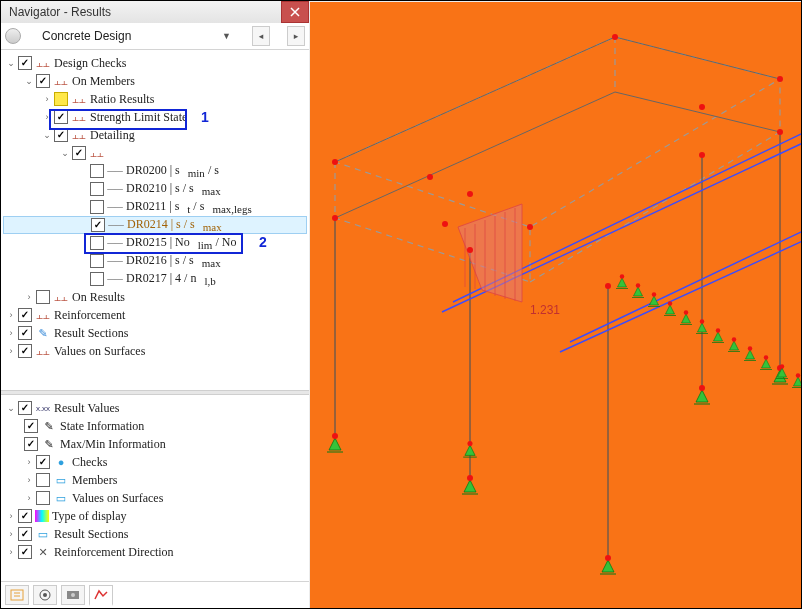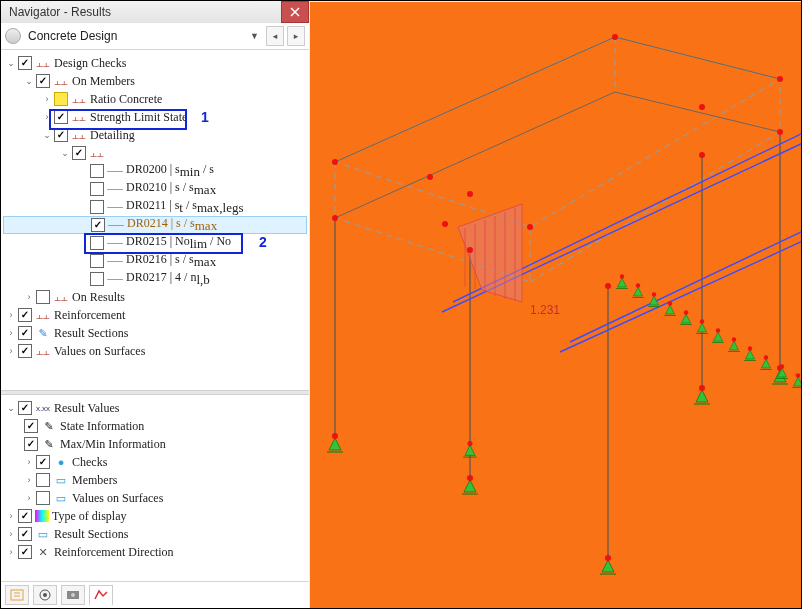--- a/index.html
+++ b/index.html
@@ -2,38 +2,38 @@
 <html><head>
 <meta charset="utf-8">
 <style>
 html,body{margin:0;padding:0;font-family:"Segoe UI",Tahoma,sans-serif;font-size:12px;color:#222;background:#fff;}
 body{width:802px;height:609px;overflow:hidden;border:1px solid #000;box-sizing:border-box;position:relative;}
 
 
 #panel{position:absolute;left:0;top:0;width:308px;height:607px;border-right:1px solid #bcbcbc;background:#fff;display:flex;flex-direction:column;}
 #titlebar{height:22px;background:linear-gradient(#f3f3f3,#e4e4e4);display:flex;align-items:center;padding-left:8px;font-size:12px;color:#333;}
 #titlebar .close{margin-left:auto;width:26px;height:20px;background:#c8504e;color:#fff;display:flex;align-items:center;justify-content:center;border:1px solid #a33;}
-#combobar{height:26px;border-bottom:1px solid #d4d4d4;display:flex;align-items:center;padding:0 4px;gap:3px;}
+#combobar{height:26px;border-bottom:1px solid #d4d4d4;display:flex;align-items:center;padding:0 4px;gap:17px;}
 #combobar .tex{width:14px;height:14px;border-radius:50%;border:1px solid #aaa;background:linear-gradient(#eee,#ccc);}
 #combobar .sel{flex:1;display:flex;align-items:center;justify-content:space-between;padding:0 4px;}
 #combobar .btn{width:16px;height:18px;border:1px solid #ccc;background:#f6f6f6;display:flex;align-items:center;justify-content:center;font-size:9px;color:#555;}
 .tree{flex:1;overflow:auto;padding:4px 2px;}
 .divider{height:3px;background:#e7e7e7;border-top:1px solid #cfcfcf;border-bottom:1px solid #cfcfcf;}
 .bottombar{height:26px;border-top:1px solid #d4d4d4;display:flex;align-items:center;padding:0 4px;gap:4px;}
 .bottombar .ic{width:22px;height:18px;border:1px solid #ccc;background:#f5f5f5;display:flex;align-items:center;justify-content:center;}
 
 .row{display:flex;align-items:center;height:18px;white-space:nowrap;position:relative;}
 .exp{width:12px;font-size:9px;color:#666;text-align:center;cursor:default;}
 .cb{width:12px;height:12px;border:1px solid #666;background:#fff;margin:0 3px 0 1px;display:flex;align-items:center;justify-content:center;font-size:10px;line-height:1;}
 .cb.chk::before{content:"\2713";color:#000;font-weight:bold;}
 .cb.yellow{background:#ffe84a;border-color:#c9ad00;}
 .ic16{width:16px;height:14px;margin-right:3px;display:inline-flex;align-items:center;justify-content:center;font-size:11px;}
 .beam{color:#b54;} .linei{color:#888;}
 .lbl{font-size:12px;font-family:Liberation Serif, serif;}
-sub{font-size:13px;}
+sub{font-size:11px;margin-left:8px;}
 .sel-row{background:#def3ff;border:1px solid #9ecff2;height:16px;}
 .box1{position:absolute;border:2px solid #1126d6;pointer-events:none;}
 .anno{position:absolute;color:#1126d6;font-weight:bold;font-size:14px;}
 
 
 #vp{position:absolute;left:308px;top:0;width:492px;height:607px;background:#f97316;border:1px solid #ececec;}
 #vp svg{width:100%;height:100%;}
 </style>
 </head>
 <body>
@@ -69,21 +69,21 @@
       <div class="row" style="padding-left:20px;">
         <span class="exp">⌄</span>
         <span class="cb chk"></span>
         <span class="ic16 beam">⫠⫠</span>
         <span class="lbl">On Members</span>
       </div>
         <div class="row" style="padding-left:38px;">
           <span class="exp">›</span>
           <span class="cb yellow"></span>
           <span class="ic16 beam">⫠⫠</span>
-          <span class="lbl">Ratio Concrete</span>
+          <span class="lbl">Ratio Results</span>
         </div>
         <div class="row" style="padding-left:38px;">
           <span class="exp">›</span>
           <span class="cb chk"></span>
           <span class="ic16 beam">⫠⫠</span>
           <span class="lbl">Strength Limit State</span>
         </div>
         <div class="row" style="padding-left:38px;">
           <span class="exp">⌄</span>
           <span class="cb chk"></span>

